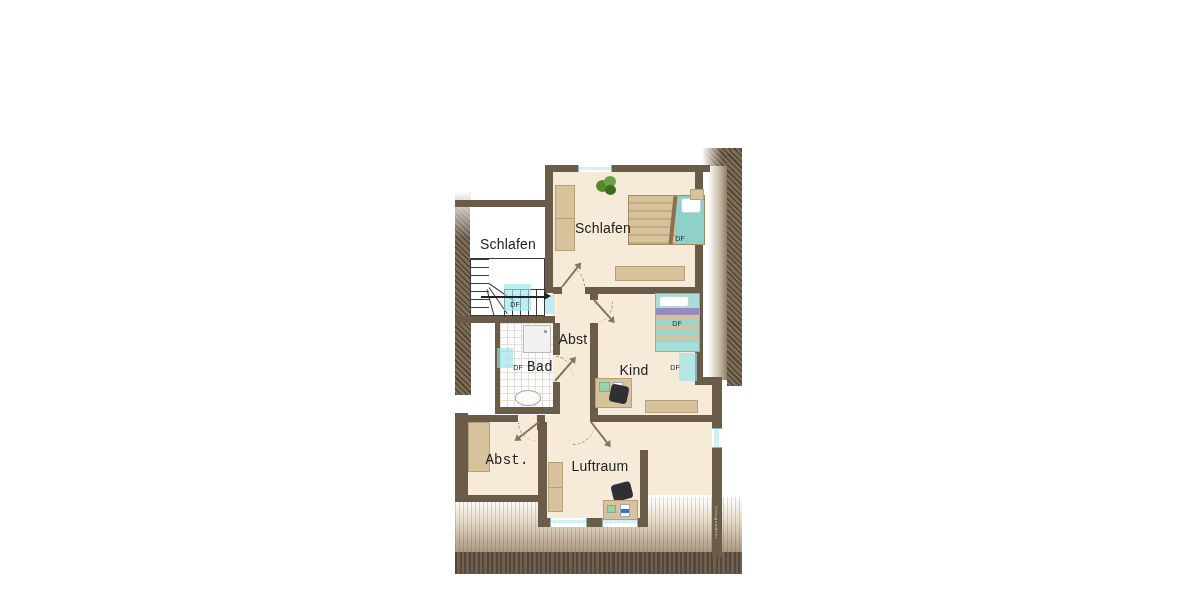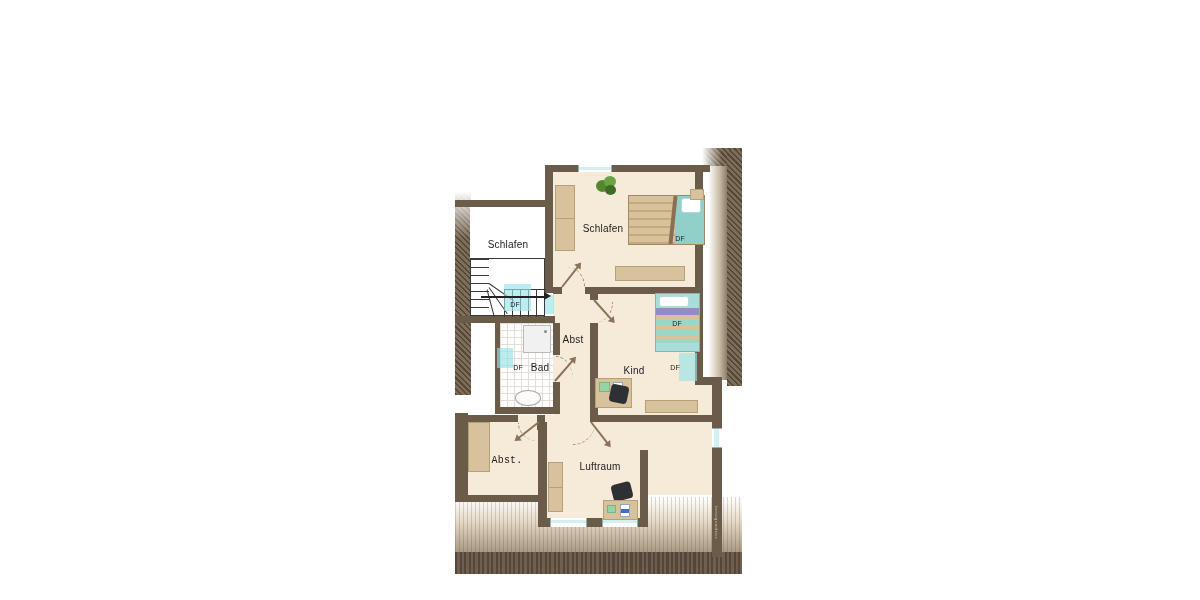--- a/index.html
+++ b/index.html
@@ -20,21 +20,21 @@
   .furn{background:#d8c29b;border:1px solid #b5a07a;}
   .win{background:linear-gradient(180deg,#ffffff 0 2px,#d2f1f2 2px 5px,#ffffff 5px 7px);
        border-left:1px solid #8fb3b4;border-right:1px solid #8fb3b4;}
   .winv{background:linear-gradient(90deg,#ffffff 0 2px,#d2f1f2 2px 7px,#ffffff 7px 10px);
        border-top:1px solid #8fb3b4;border-bottom:1px solid #8fb3b4;}
   .cyan{background:rgba(150,228,234,.65);}
   .tile{background-color:#fdfdfd;
         background-image:linear-gradient(#e2ded6 1px,transparent 1px),
                          linear-gradient(90deg,#e2ded6 1px,transparent 1px);
         background-size:7px 7px;}
-  .lbl{font-size:10px;color:#222;white-space:nowrap;transform:translate(-50%,-50%);
+  .lbl{font-size:14px;color:#222;white-space:nowrap;transform:translate(-50%,-50%);
        letter-spacing:.2px;}
   .df{font-size:7px;color:#222;white-space:nowrap;transform:translate(-50%,-50%);}
   .leaf{height:2px;background:#8a7358;transform-origin:left center;}
   .leaf::after{content:"";position:absolute;right:-5px;top:-3px;
        border-left:6px solid #8a7358;border-top:4px solid transparent;border-bottom:4px solid transparent;}
   .arc{border:0 dashed #9a8668;}
   .stairline{background:#3a3a3a;height:1px;transform-origin:left center;}
   .chair{background:#2f2f36;border-radius:4px;}
   .mat{background:#97d3a4;border:1px solid #79b487;}
   .paper{background:linear-gradient(180deg,#ffffff 40%,#3f6fc1 40% 75%,#ffffff 75%);border:1px solid #9aa6bd;}
@@ -167,21 +167,21 @@
   <div class="arc" style="left:101px;top:208px;width:17px;height:24px;border-top-width:1px;border-top-right-radius:100%;"></div>
   <div class="leaf" style="left:84px;top:273px;width:26px;transform:rotate(142deg);"></div>
   <div class="arc" style="left:63px;top:275px;width:20px;height:18px;border-left-width:1px;border-bottom-left-radius:100%;"></div>
   <div class="leaf" style="left:136px;top:273px;width:27px;transform:rotate(52deg);"></div>
   <div class="arc" style="left:118px;top:275px;width:22px;height:22px;border-bottom-width:1px;border-bottom-right-radius:100%;"></div>
 
   <div class="lbl" style="left:53px;top:96px;">Schlafen</div>
   <div class="lbl" style="left:148px;top:80px;">Schlafen</div>
   <div class="lbl" style="left:118px;top:191px;">Abst</div>
   <div class="lbl" style="left:179px;top:222px;">Kind</div>
-  <div class="lbl" style="left:85px;top:219px;">Bad</div>
+  <div class="lbl" style="left:85px;top:219px;font-family:Liberation Mono, monospace;">Bad</div>
   <div class="lbl" style="left:52px;top:312px;font-family:Liberation Mono, monospace;">Abst.</div>
   <div class="lbl" style="left:145px;top:318px;">Luftraum</div>
   <div class="df" style="left:60px;top:156px;">DF</div>
   <div class="df" style="left:63px;top:219px;">DF</div>
   <div class="df" style="left:225px;top:90px;">DF</div>
   <div class="df" style="left:222px;top:175px;">DF</div>
   <div class="df" style="left:220px;top:219px;">DF</div>
   <div class="wmark" style="left:259px;top:358px;height:48px;">Immogrundriss</div>
 
  </div>

